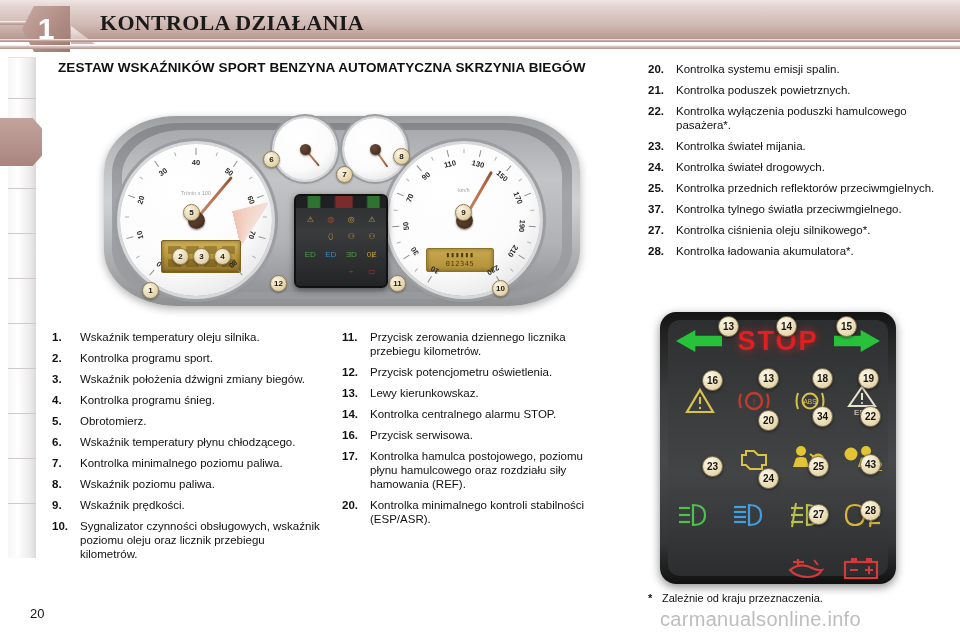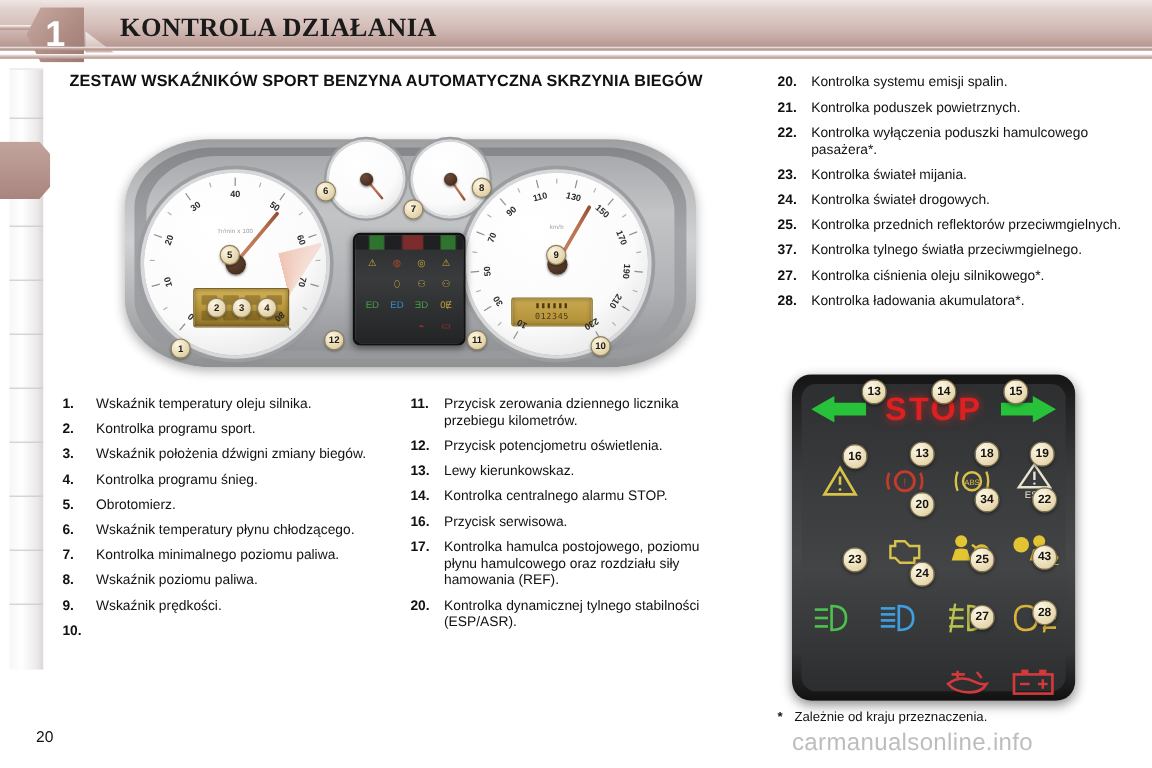--- a/index.html
+++ b/index.html
@@ -483,20 +483,21 @@
     <div class="li">
         <div class="n">8.</div>
         <div class="t">Wskaźnik poziomu paliwa.</div>
       </div>
     <div class="li">
         <div class="n">9.</div>
         <div class="t">Wskaźnik prędkości.</div>
       </div>
     <div class="li">
         <div class="n">10.</div>
+        <div class="t">Sygnalizator czynności obsługowych, wskaźnik poziomu oleju oraz licznik przebiegu kilometrów.</div>
       </div>
   </div>
 
   <div class="col col-mid">
     <div class="li">
         <div class="n">11.</div>
         <div class="t">Przycisk zerowania dziennego licznika przebiegu kilometrów.</div>
       </div>
     <div class="li">
         <div class="n">12.</div>
@@ -513,21 +514,21 @@
     <div class="li">
         <div class="n">16.</div>
         <div class="t">Przycisk serwisowa.</div>
       </div>
     <div class="li">
         <div class="n">17.</div>
         <div class="t">Kontrolka hamulca postojowego, poziomu płynu hamulcowego oraz rozdziału siły hamowania (REF).</div>
       </div>
     <div class="li">
         <div class="n">20.</div>
-        <div class="t">Kontrolka dynamicznej tylnego stabilności (ESP/ASR).</div>
+        <div class="t">Kontrolka minimalnego kontroli stabilności (ESP/ASR).</div>
       </div>
   </div>
 
   <div class="col col-right">
     <div class="li">
         <div class="n">20.</div>
         <div class="t">Kontrolka systemu emisji spalin.</div>
       </div>
     <div class="li">
         <div class="n">21.</div>

